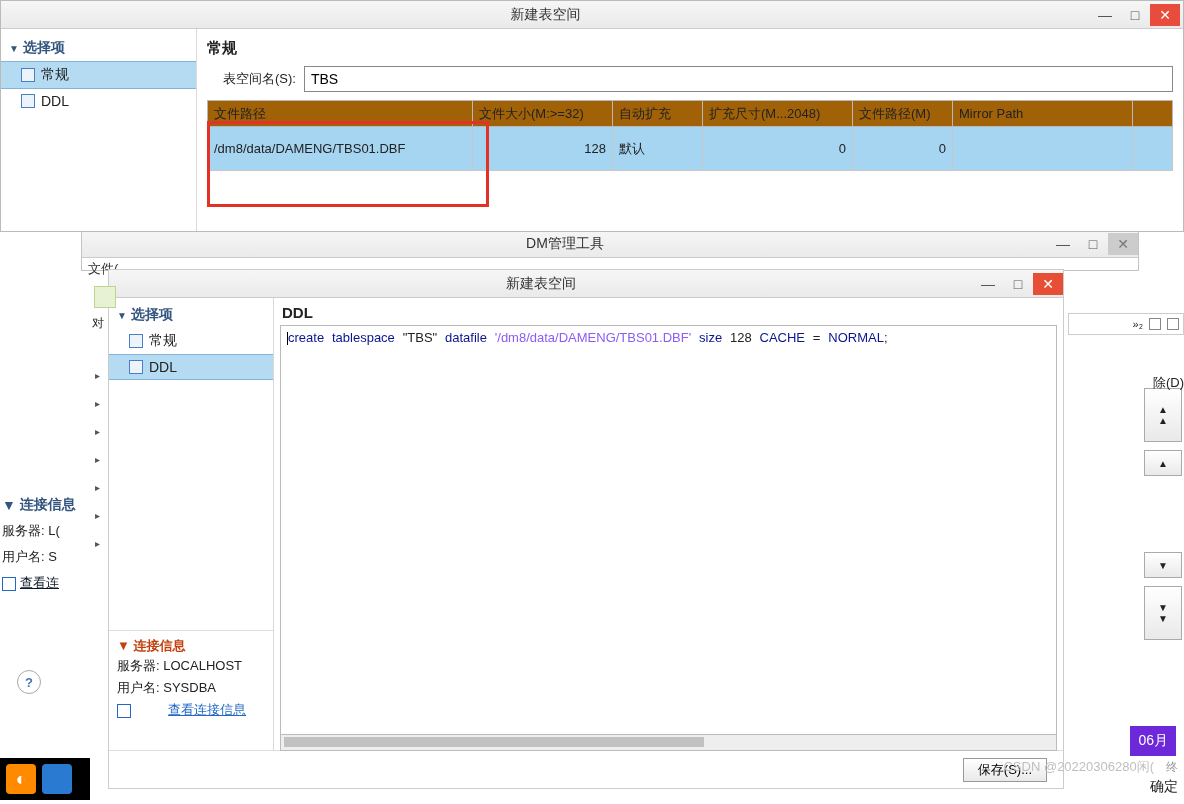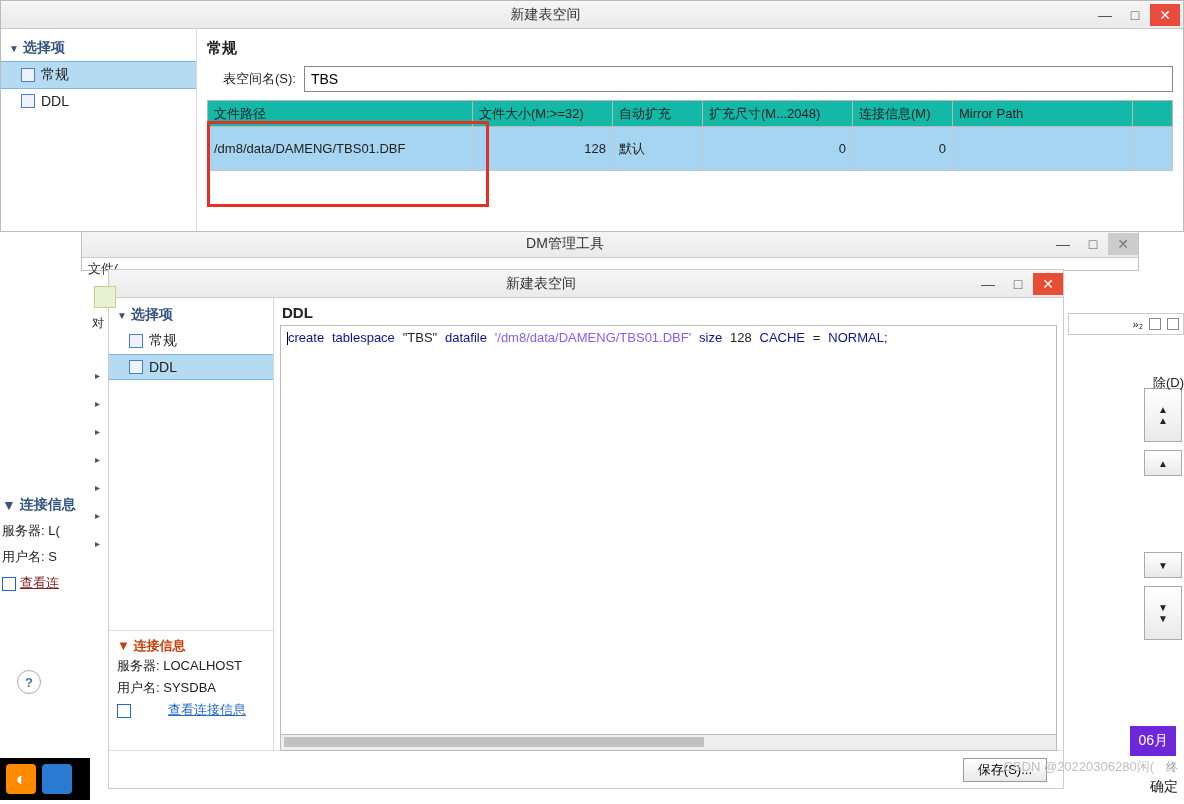--- a/index.html
+++ b/index.html
@@ -21,21 +21,21 @@
   .side-item .ic { width:14px;height:14px; border:1px solid #4a7ec6; background:#edf3fb; }
 
   
   #dlg1 { left:0; top:0; width:1184px; height:232px; border:1px solid #bbb;}
   #dlg1 .body { display:flex; height: calc(100% - 28px);}
   #dlg1 .content { flex:1; padding: 8px 10px;}
   .sect-label { font-weight:bold; font-size:15px; color:#222; padding:2px 0 8px 0;}
   .row1 { display:flex; align-items:center; gap:8px; margin-bottom:8px;margin-left:16px;}
   .row1 input { flex:1; height:26px; border:1px solid #888; padding: 0 6px; font-size:14px;}
   table.files { border-collapse: collapse; width:100%; }
-  table.files th { border:1px solid #b8b8b8; background:#14b8a6; height:26px; font-weight:normal; padding: 2px 6px; text-align:left; white-space:nowrap;}
+  table.files th { border:1px solid #b8b8b8; background:#a16207; height:26px; font-weight:normal; padding: 2px 6px; text-align:left; white-space:nowrap;}
   table.files td { border:1px solid #c7c7c7; height:44px; padding: 0 6px; }
   tr.selrow td { background:#a6d5f2; }
   td.num, th.num { text-align:right; }
   .hlbox { position:absolute; border:3px solid #e43126; pointer-events:none;}
 
   
   #mainwin { left:81px; top:229px; width:1058px; height:42px; border:1px solid #c3c3c3;}
   #mainwin .menu { padding:2px 6px; font-size:13px; color:#333;}
   #mainwin .menu span { margin-right:6px;}
 
@@ -58,21 +58,21 @@
   .conn-sect { border-top:1px solid #ddd; margin-top:250px; padding:6px 8px;}
   .conn-sect .hdr { font-weight:bold; color:#c2410c; }
   .conn-sect .ln { padding:2px 0;}
   .conn-sect .lnk { color:#2268c4; text-decoration:underline;margin-left:33px;}
   .mini-ic { display:inline-block;width:14px;height:14px;background:#fff;border:1px solid #2268c4;vertical-align:middle;margin-right:4px;}
   
   
   #bg-left { position:absolute; left:0; top:492px; width:88px; }
   #bg-left .hdr { font-weight:bold; color:#33557e; padding:4px 2px; display:flex;align-items:center;gap:4px; font-size:14px;}
   #bg-left .ln { padding:4px 2px; white-space:nowrap;}
-  #bg-left .lnk { color:#7f1d1d; text-decoration:underline;}
+  #bg-left .lnk { color:#0f172a; text-decoration:underline;}
   #helpbtn { position:absolute; left:17px; top:670px; width:24px; height:24px; border:1px solid #aaa; border-radius:50%; display:flex;align-items:center;justify-content:center; color:#4876b0; font-weight:bold;}
 
   #taskbar { position:absolute; left:0; bottom:4px; height:42px; width:90px; background:#000; display:flex; align-items:center; gap:6px; padding:0 6px;}
   .tb-ic { width:30px; height:30px; border-radius:4px;}
   .tb-ff { background:#ff8a00; display:flex;align-items:center;justify-content:center; color:#fff; font-size:18px;}
   .tb-blue { background:#2a7ad2;}
 
   #rightedge { position:absolute; right:0; top:380px; width:40px;}
   #rightedge .btn { border:1px solid #aaa; background:linear-gradient(#fff,#e9e9e9); margin:8px 0; height:26px; width:38px; display:flex;align-items:center;justify-content:center; font-size:10px;}
   #rightedge .tall { height:54px; flex-direction:column;}
@@ -136,21 +136,21 @@
         <span>表空间名(S):</span>
         <input type="text" value="TBS" style="">
       </div>
       <table class="files">
         <thead>
           <tr>
             <th style="width:265px">文件路径</th>
             <th class="num" style="width:140px">文件大小(M:&gt;=32)</th>
             <th style="width:90px">自动扩充</th>
             <th class="num" style="width:150px">扩充尺寸(M...2048)</th>
-            <th class="num" style="width:100px">连接信息(M)</th>
+            <th class="num" style="width:100px">文件路径(M)</th>
             <th>Mirror Path</th>
             <th style="width:40px"></th>
           </tr>
         </thead>
         <tbody>
           <tr class="selrow">
             <td>/dm8/data/DAMENG/TBS01.DBF</td>
             <td class="num">128</td>
             <td>默认</td>
             <td class="num">0</td>

